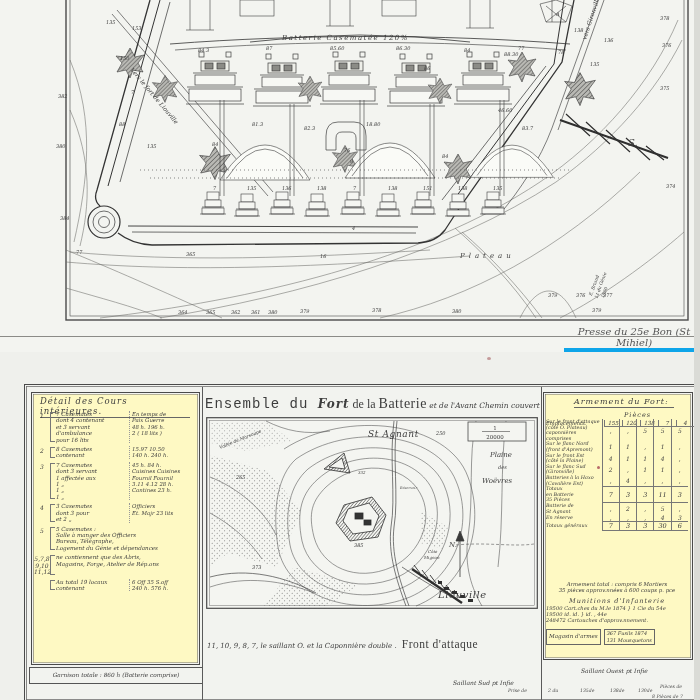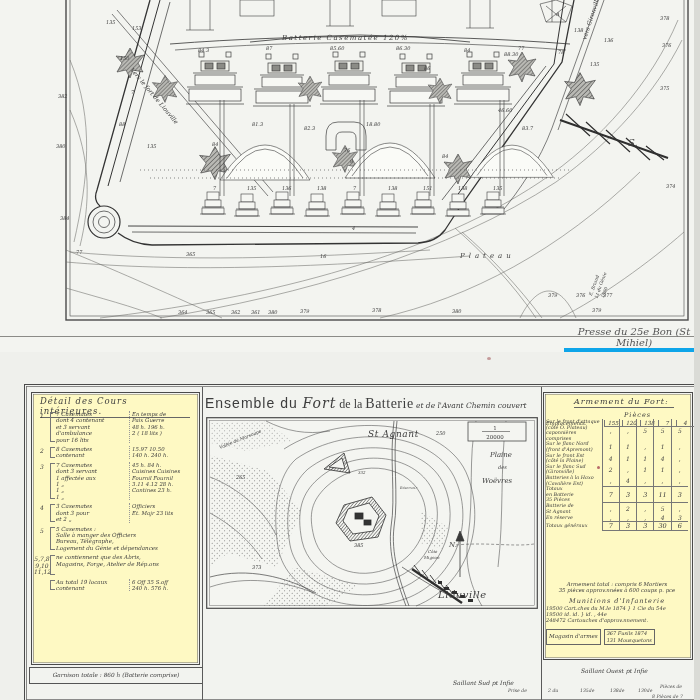--- a/index.html
+++ b/index.html
@@ -26,22 +26,22 @@
   .lrow{display:flex;margin-bottom:3px;}
   .lrow .rnum{width:16px;font-size:6px;font-style:italic;text-align:center;line-height:6.5px;padding-top:2px;}
   .lrow .rbrace{width:4px;border-left:1px solid #777;border-top:1px solid #777;border-bottom:1px solid #777;margin:1px 1px 1px 0;}
   .lrow .rdesc{flex:1;font-size:5.6px;font-style:italic;line-height:6.4px;}
   .lrow .rvals{width:62px;font-size:5.4px;font-style:italic;line-height:6.4px;text-align:left;border-left:1px dotted #999;padding-left:2px;}
   #garrison-box{position:absolute;left:4px;top:282px;width:172px;height:15px;border:1px solid #555;
     font-size:5.8px;font-style:italic;line-height:14px;text-align:center;background:#f2f3ef;}
   
   #center-panel{left:177px;top:2px;width:338px;height:314px;border-left:1.4px solid #5a5a5a;border-right:1.4px solid #5a5a5a;}
   #main-title{position:absolute;left:2px;top:6px;width:334px;white-space:nowrap;text-align:left;}
-  #main-title .t1{font-size:14px;font-family:Liberation Sans, sans-serif;letter-spacing:1px;}
-  #main-title .t2{font-size:14px;font-style:italic;letter-spacing:1px;}
+  #main-title .t1{font-size:14px;font-family:Liberation Mono, monospace;letter-spacing:1px;}
+  #main-title .t2{font-size:12px;font-style:italic;letter-spacing:1px;font-weight:bold;}
   #main-title .t3{font-size:12px;font-family:"Liberation Serif",serif;}
   #main-title .t4{font-size:14px;font-family:"Liberation Serif",serif;letter-spacing:.5px;}
   #main-title .t5{font-size:7.5px;font-style:italic;}
   #map-wrap{position:absolute;left:3px;top:30px;}
   #caption{position:absolute;left:4px;top:244px;width:360px;}
   #caption .c-big{font-size:12px;font-style:italic;letter-spacing:1px;}
   #caption .c-sm{font-size:7px;font-style:italic;}
   #caption .c-front{font-size:11.5px;font-family:"Liberation Serif",serif;letter-spacing:.5px;}
   #saillant-sud{position:absolute;left:250px;top:292px;font-size:6px;font-style:italic;}
   
@@ -496,20 +496,24 @@
             <text x="152" y="57" font-size="4" font-style="italic">332</text>
             <text x="14" y="32" font-size="4.5" font-style="italic" transform="rotate(-22 14 32)">Vallée de Marsoupe</text>
             <text x="222" y="136" font-size="4" font-style="italic">Côte</text>
             <text x="218" y="142" font-size="4" font-style="italic">Mignon</text>
             <text x="194" y="72" font-size="3.5" font-style="italic">Réservoir</text>
           </g>
       </svg>
     </div>
 
     <div id="caption">
+      <div style="margin-top:2px;">
+        <span class="c-sm">11, 10, 9, 8, 7, le saillant O. et la Caponnière double .</span>
+        <span class="c-front">Front d'attaque</span>
+      </div>
     </div>
     <div id="saillant-sud">Saillant Sud pt Infie</div>
   </div>
 
   <div id="right-panel" class="panel">
     <div id="arm-title">Armement du Fort:</div>
     <div id="arm-head">
       <div id="arm-pieces">Pièces</div>
       <div id="arm-empl">Emplacements.</div>
       <div class="arm-cols" id="arm-cols">

